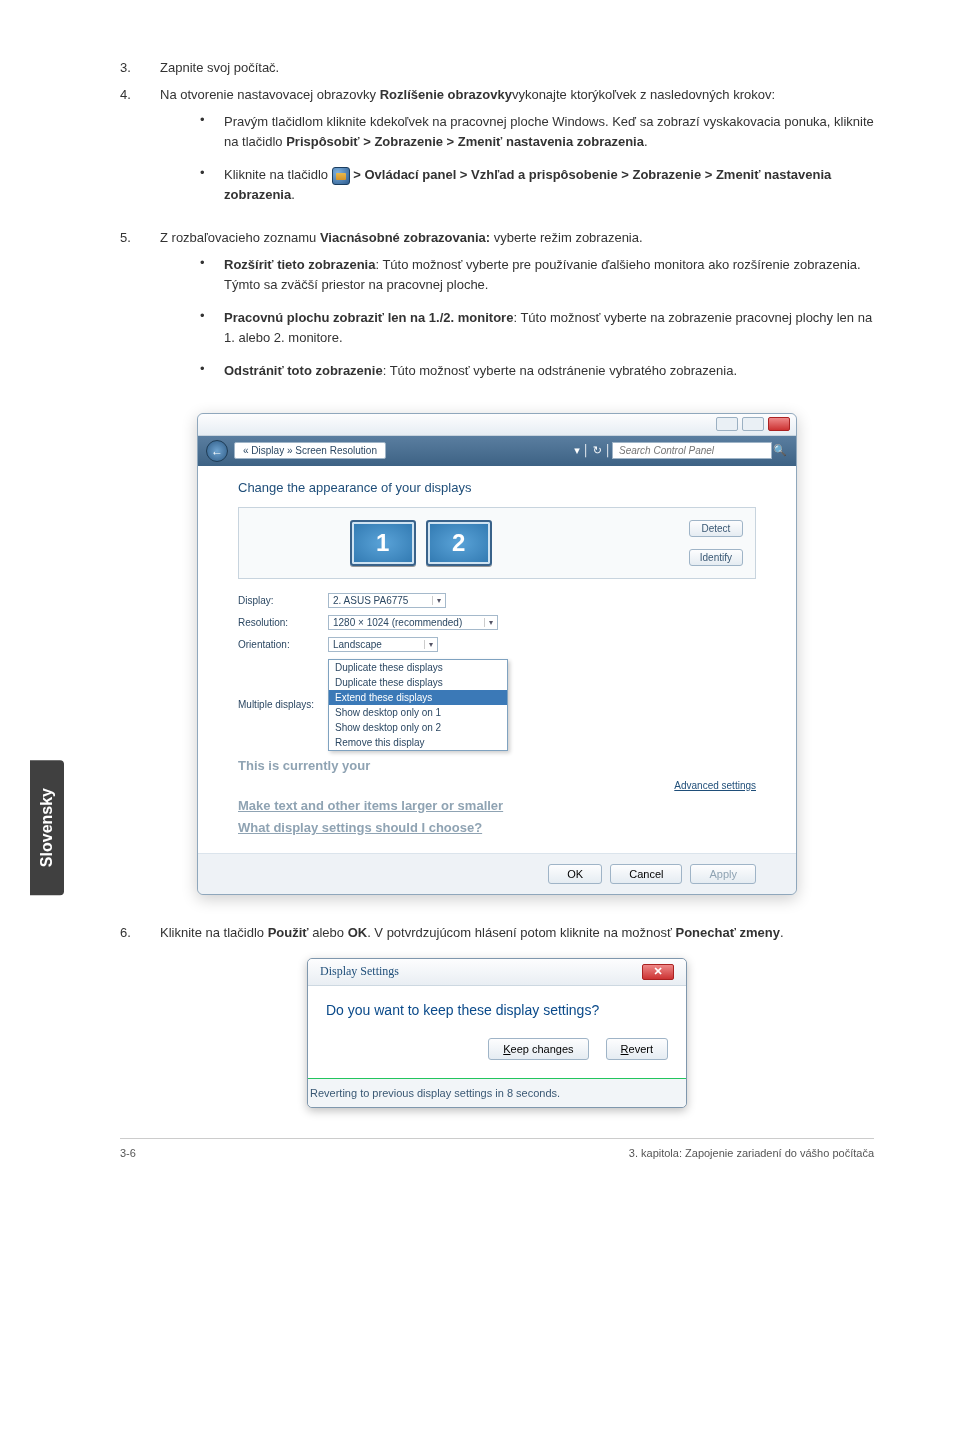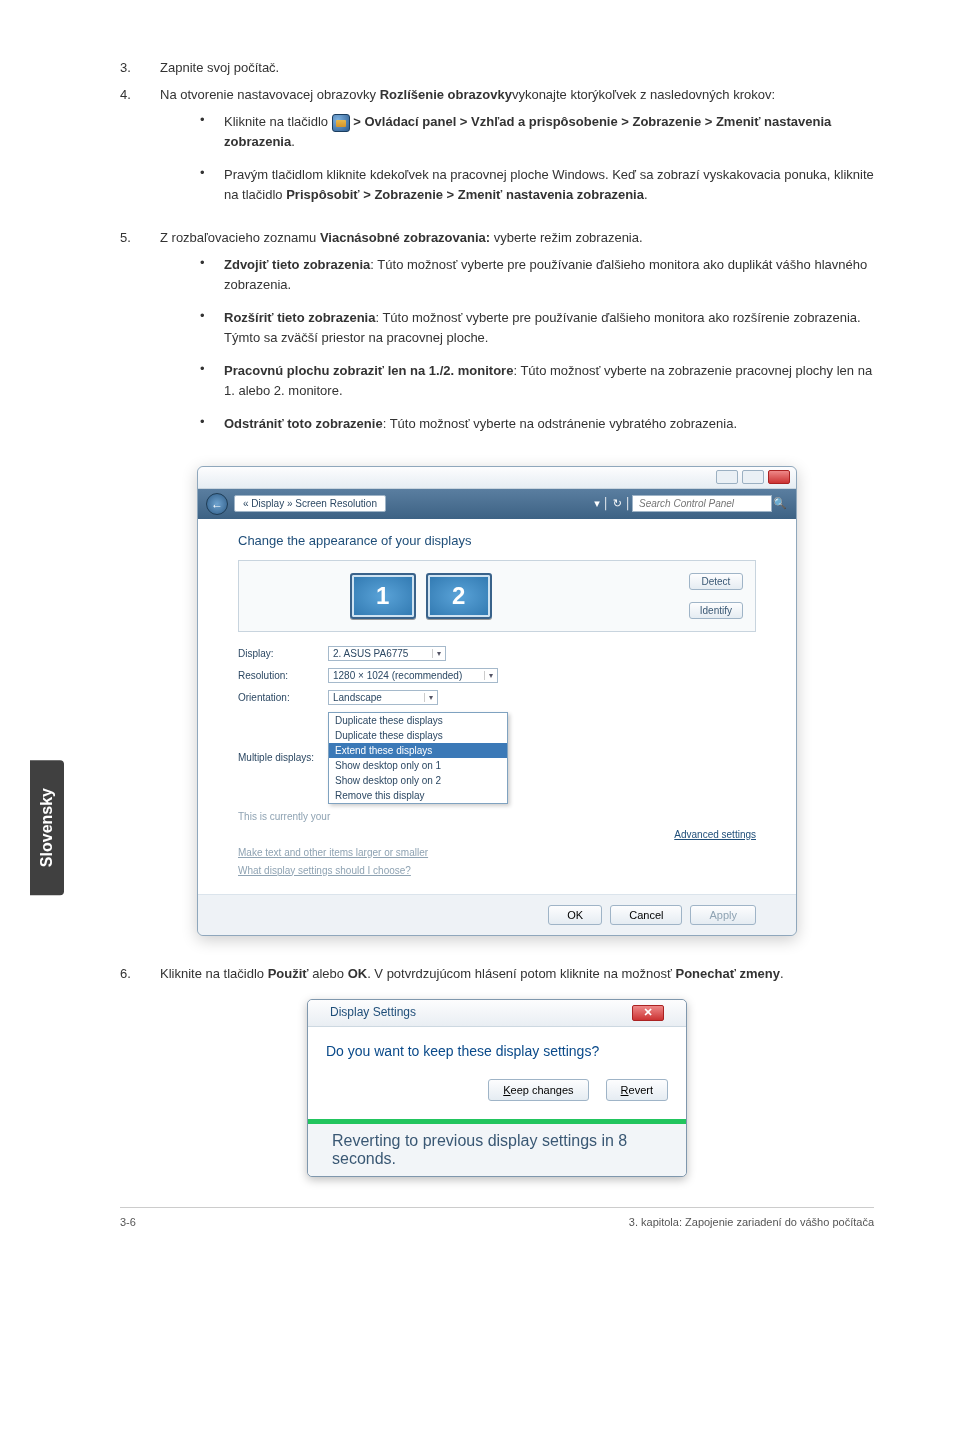--- a/index.html
+++ b/index.html
@@ -114,21 +114,21 @@
   }
   .nav-search {
     margin-left: auto;
     display: flex;
     align-items: center;
   }
   .nav-search input {
     font-size: 10px;
     padding: 2px 6px;
     border: 1px solid #9fb4c7;
-    width: 140px;
+    width: 160px;
     color: #7a94ac;
     font-style: italic;
   }
   .nav-glass { width: 16px; text-align: center; color: #e8b0b8; }
   .cp-body { padding: 14px 40px 18px 40px; background: #fff; }
   .cp-heading { color: #1f4e79; font-size: 13px; margin-bottom: 12px; }
   .cp-preview {
     border: 1px solid #c8d4de;
     background: #f8fafb;
     display: flex;
@@ -169,21 +169,21 @@
   .w2 { width: 170px; }
   .w3 { width: 110px; }
   .dd-open {
     width: 180px;
     border: 1px solid #7fa2c0;
     background: #fff;
     box-shadow: 2px 2px 4px rgba(0,0,0,.2);
   }
   .dd-open .opt { padding: 2px 6px; font-size: 10px; }
   .dd-open .opt.sel { background: #3b79b7; color: #fff; }
-  .note-row { grid-column: 1 / -1; font-size: 10px; color: #2c4863; }
+  .note-row { grid-column: 1 / -1; font-size: 13px; color: #2c4863; font-weight: bold; }
   .adv-link { text-align: right; grid-column: 1 / -1; font-size: 10px; color: #1f4e79; text-decoration: underline; }
   .faded { color: #8fa3b3; }
   .cp-btns {
     border-top: 1px solid #dbe4ec;
     padding: 10px 40px;
     display: flex;
     justify-content: flex-end;
     gap: 8px;
     background: #eef2f6;
     border-radius: 0 0 6px 6px;
@@ -201,50 +201,51 @@
     border: 1px solid #7f97ad;
     border-radius: 5px;
     background: #fff;
     box-shadow: 0 3px 10px rgba(0,0,0,.25);
     font-family: "Segoe UI", Tahoma, sans-serif;
     text-align: left;
   }
   .confirm-title {
     background: linear-gradient(#fdfdfe,#e9eef3);
     border-bottom: 1px solid #cdd8e1;
-    padding: 5px 22px;
+    padding: 5px 12px;
     color: #1f4e79;
     font-size: 12px;
     display: flex;
     align-items: flex-start;
     border-radius: 5px 5px 0 0;
+    font-family: Liberation Serif, serif;
   }
   .confirm-title .close {
     margin-left: auto;
     width: 32px; height: 16px;
     background: linear-gradient(#e88,#c33);
     border: 1px solid #a22;
     border-radius: 2px;
     color: #fff;
     display: flex; align-items: center; justify-content: center;
     font-size: 11px; font-weight: bold;
   }
   .confirm-body { padding: 16px 18px 4px 18px; }
   .confirm-q { color: #0a4a8a; font-size: 14px; margin-bottom: 18px; }
   .confirm-btns { display: flex; justify-content: flex-end; gap: 17px; padding: 0 0 14px 0; margin-top: 20px; }
   .confirm-btns button {
     font-size: 11px; padding: 4px 14px;
     background: linear-gradient(#fdfdfe,#e5ecf2);
     border: 1px solid #9fb4c7; border-radius: 3px;
   }
   .confirm-foot {
-    border-top: 5px solid #22c55e;
+    border-top: 1px solid #22c55e;
     background: #f2f5f8;
-    padding: 8px 24px;
-    font-size: 16px;
+    padding: 8px 2px;
+    font-size: 11px;
     color: #3a5874;
     border-radius: 0 0 5px 5px;
   }
 
   .footer {
     border-top: 1px solid #ccc;
     margin-top: 30px;
     padding-top: 8px;
     display: flex;
     justify-content: space-between;
@@ -265,43 +266,40 @@
       <div class="body">Zapnite svoj počítač.</div>
     </li>
 
     <li>
       <span class="num">4.</span>
       <div class="body">
         <span>Na otvorenie nastavovacej obrazovky </span><b>Rozlíšenie obrazovky</b><span>vykonajte ktorýkoľvek z nasledovných krokov:</span>
         <ul class="sub">
           <li>
               <div class="body">
+            <span>Pravým tlačidlom kliknite kdekoľvek na pracovnej ploche Windows. Keď sa zobrazí vyskakovacia ponuka, kliknite na tlačidlo </span>
+            <b>Prispôsobiť &gt; Zobrazenie &gt; Zmeniť nastavenia zobrazenia</b><span>.</span>
+          </div>
+            </li>
+          <li>
+              <div class="body">
             <span>Kliknite na tlačidlo </span>
             <span class="win-icon"></span>
             <b> &gt; Ovládací panel &gt; Vzhľad a prispôsobenie &gt; Zobrazenie &gt; Zmeniť nastavenia zobrazenia</b><span>.</span>
           </div>
             </li>
-          <li>
-              <div class="body">
-            <span>Pravým tlačidlom kliknite kdekoľvek na pracovnej ploche Windows. Keď sa zobrazí vyskakovacia ponuka, kliknite na tlačidlo </span>
-            <b>Prispôsobiť &gt; Zobrazenie &gt; Zmeniť nastavenia zobrazenia</b><span>.</span>
-          </div>
-            </li>
         </ul>
       </div>
     </li>
 
     <li>
       <span class="num">5.</span>
       <div class="body">
         <span>Z rozbaľovacieho zoznamu </span><b>Viacnásobné zobrazovania:</b><span> vyberte režim zobrazenia.</span>
         <ul class="inner">
-          <li>
-              <div class="body"><b>Zdvojiť tieto zobrazenia</b><span>: Túto možnosť vyberte pre používanie ďalšieho monitora ako duplikát vášho hlavného zobrazenia.</span></div>
-            </li>
           <li>
               <div class="body"><b>Rozšíriť tieto zobrazenia</b><span>: Túto možnosť vyberte pre používanie ďalšieho monitora ako rozšírenie zobrazenia. Týmto sa zväčší priestor na pracovnej ploche.</span></div>
             </li>
           <li>
               <div class="body"><b>Pracovnú plochu zobraziť len na 1./2. monitore</b><span>: Túto možnosť vyberte na zobrazenie pracovnej plochy len na 1. alebo 2. monitore.</span></div>
             </li>
           <li>
               <div class="body"><b>Odstrániť toto zobrazenie</b><span>: Túto možnosť vyberte na odstránenie vybratého zobrazenia.</span></div>
             </li>
         </ul>

